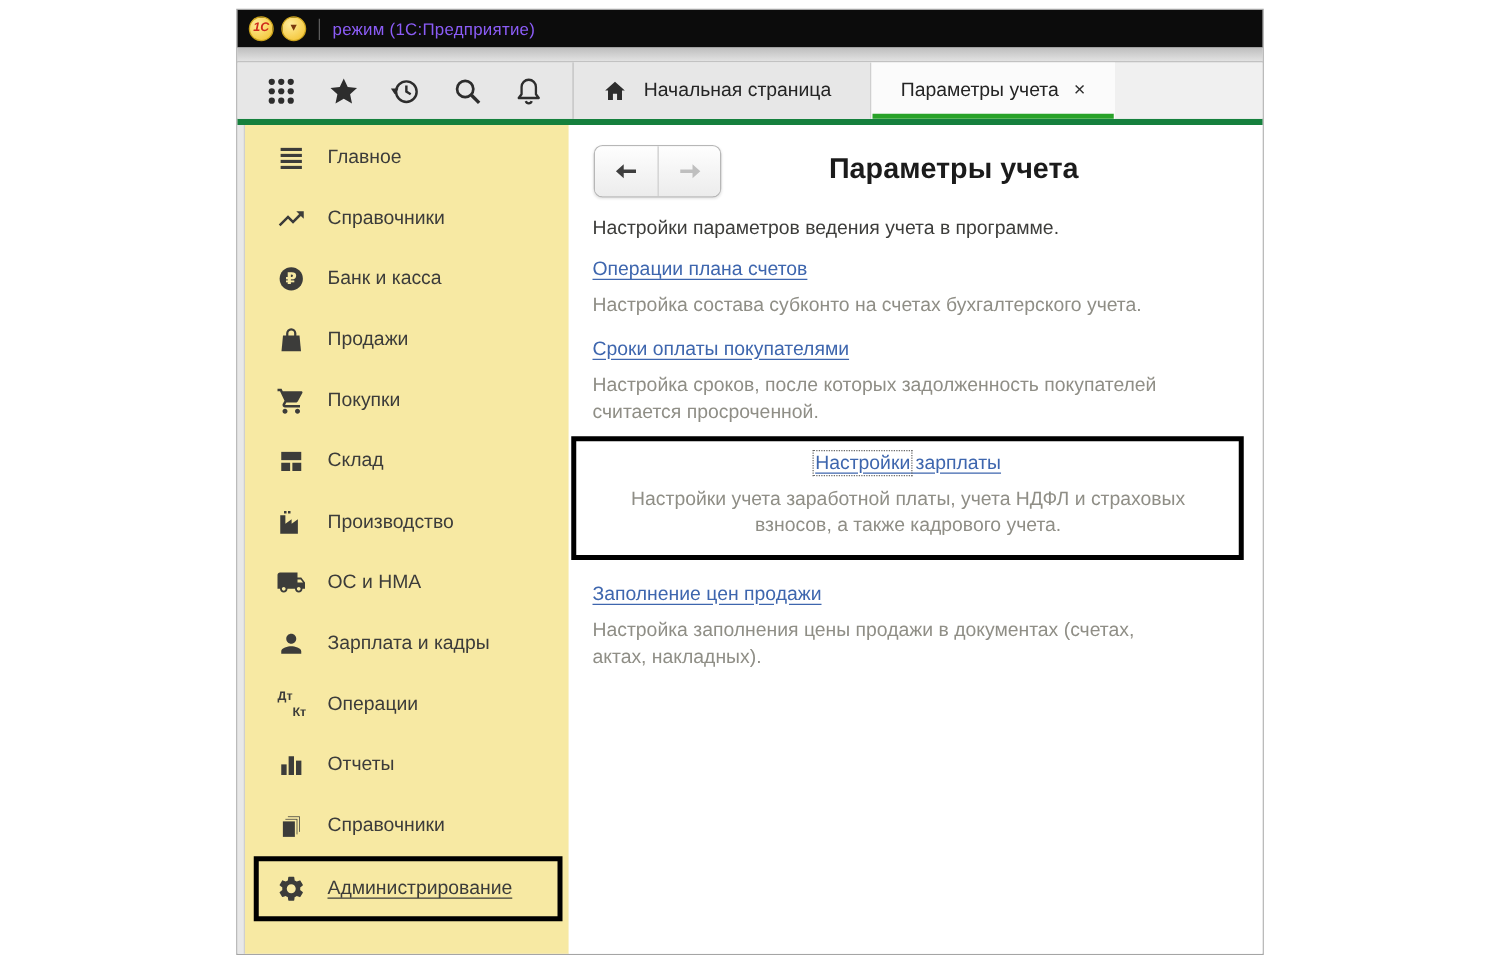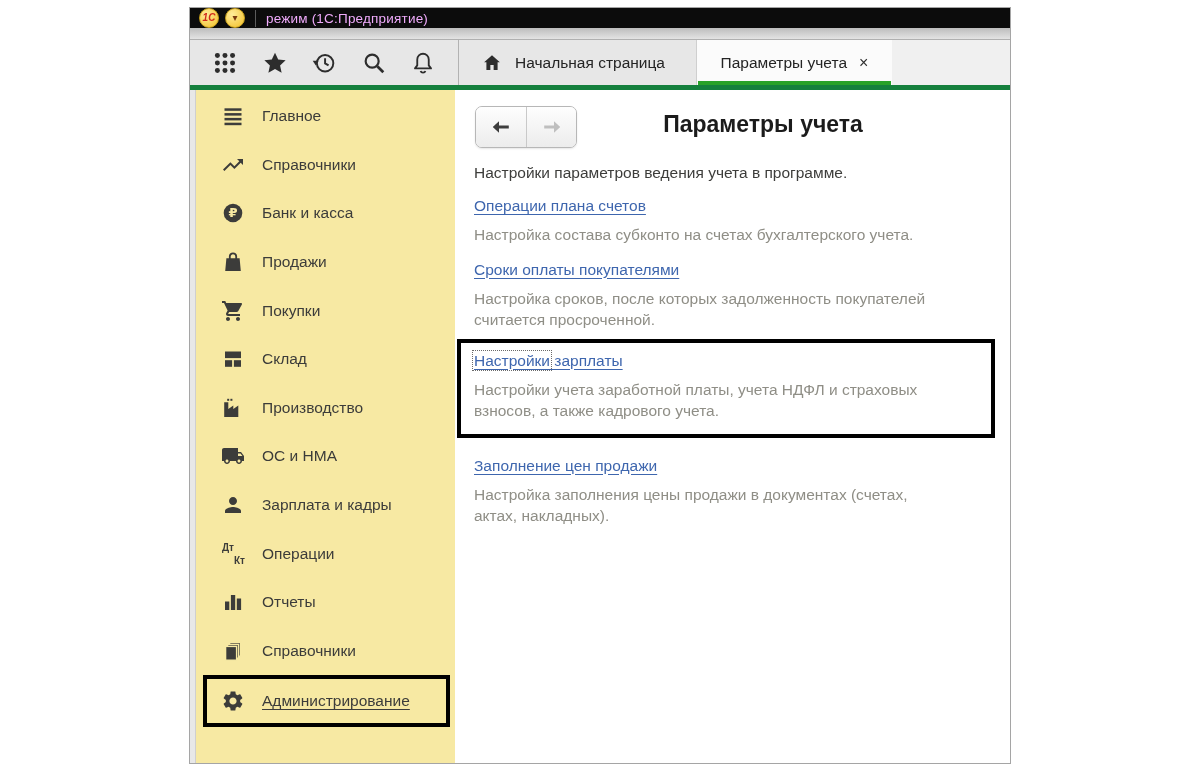--- a/index.html
+++ b/index.html
@@ -2,28 +2,28 @@
 <html><head>
 <meta charset="utf-8">
 <style>
   * { margin:0; padding:0; box-sizing:border-box; }
   body { background:#fff; }
   .stage { position:relative; width:1200px; height:769px; background:#ffffff; overflow:hidden;
            font-family:"Liberation Sans","DejaVu Sans",sans-serif; }
   .window { position:absolute; left:189px; top:7px; width:822px; height:757px;
             border:1px solid #a5a5a5; display:flex; flex-direction:column; background:#fff; }
   
-  .titlebar { height:20px; background:#0c0c0c; display:flex; align-items:center; padding:1px 9px; flex:none; }
+  .titlebar { height:30px; background:#0c0c0c; display:flex; align-items:center; padding:1px 9px; flex:none; }
   .circle-btn { width:20px; height:20px; border-radius:50%; display:flex; align-items:center; justify-content:center;
                 background:radial-gradient(circle at 35% 30%, #ffec9a, #f2bf27); border:1px solid #caa21c; flex:none; }
   .logo-text { color:#cf2a1b; font-weight:bold; font-style:italic; font-size:10px; line-height:1; }
   .dd-arrow { color:#7a3a0e; font-size:10px; line-height:1; }
   .circle-btn + .circle-btn { margin-left:6px; }
   .tb-sep { width:1px; height:17px; background:#5c5c5c; margin:0 10px; }
-  .titlebar-title { color:#f0abfc; font-size:13.5px; letter-spacing:.2px; }
+  .titlebar-title { color:#8b5cf6; font-size:13.5px; letter-spacing:.2px; }
   
   .grad-strip { height:12px; background:linear-gradient(#bdbdbd,#e3e3e3); border-bottom:1px solid #b0b0b0; flex:none; }
   
   .tabrow { height:50px; display:flex; border-bottom:5px solid #15803d; flex:none; }
   .tools { width:268px; flex:none; background:#e7e7e7; display:flex; align-items:center;
            justify-content:space-between; padding:0 22px; }
   .tb-icon { width:26px; height:26px; color:#2d2d2d; cursor:pointer; }
   .tb-icon svg { width:100%; height:100%; display:block; }
   .tabs { flex:1; display:flex; background:#f0f0f0; border-left:1px solid #b2b2b2; }
   .tab-home { width:237px; flex:none; background:#e7e7e7; display:flex; align-items:center; gap:12px;
@@ -58,21 +58,21 @@
   .navbtn + .navbtn { border-left:1px solid #c9c9c9; }
   .navbtn svg { width:22px; height:22px; display:block; }
   .navbtn.back { color:#3e3e3e; }
   .navbtn.fwd { color:#bfbfbf; }
   .page-title { text-align:center; font-size:23px; font-weight:600; color:#1b1b1b; padding:7px 40px 0 100px; }
   .intro { font-size:15.5px; color:#3d3d3b; margin:14px 0 2px 2px; }
   .section { margin:0 0 2px 2px; padding-top:13px; }
   .section .link { font-size:15.5px; text-decoration:underline; text-underline-offset:3px; cursor:pointer; display:inline-block; }
   .section .desc { font-size:15.5px; color:#8f8e86; margin-top:9px; line-height:21.5px; white-space:pre-line; }
   .section.boxed { border:4px solid #737373; margin-left:-15px; margin-right:-1px; margin-top:8px; margin-bottom:6px;
-                   padding:9px 12px 12px 13px; }
+                   padding:9px 12px 12px 13px;text-align:center; }
   .focus-rect { outline:1px dotted #6a6a6a; outline-offset:1px; }
 </style>
 </head>
 <body>
 
 <div class="stage">
   <div class="window">
 
     <div class="titlebar">
       <div class="circle-btn">

